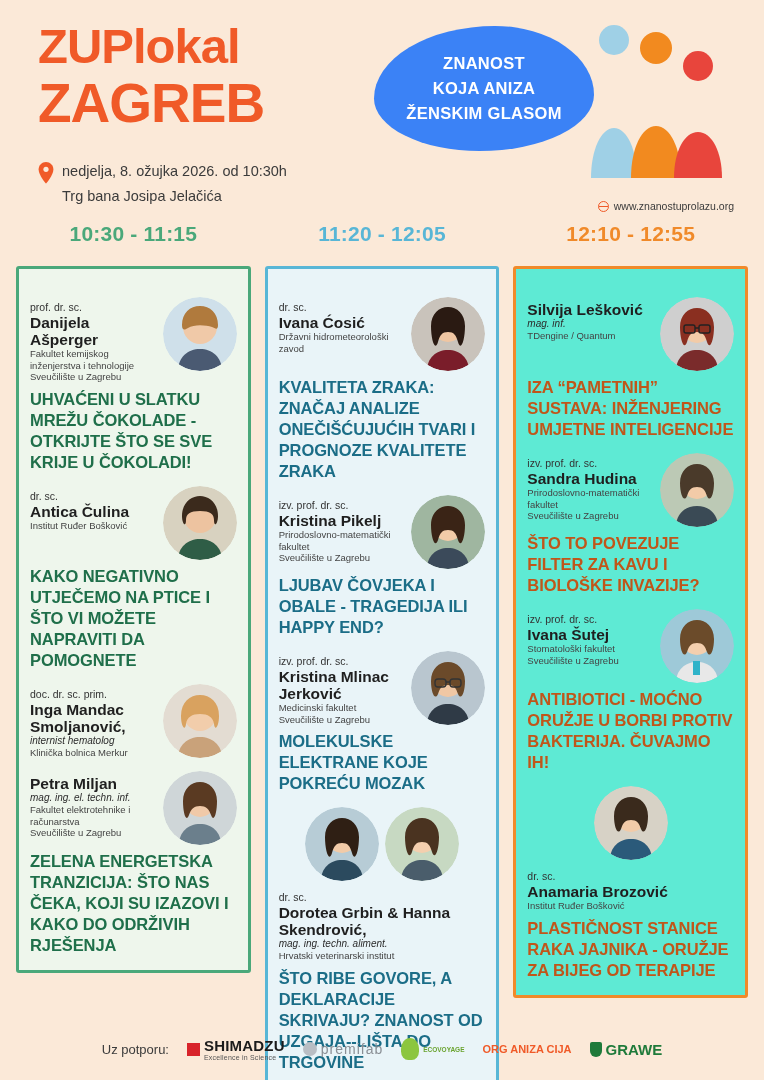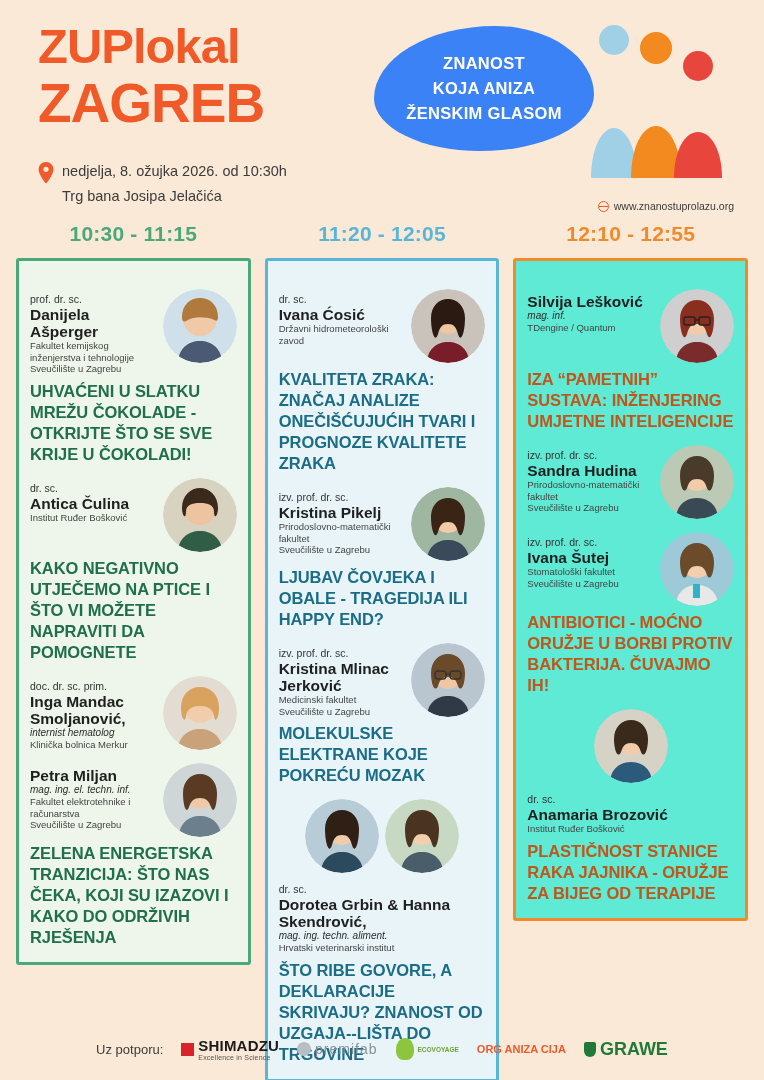--- a/index.html
+++ b/index.html
@@ -42,21 +42,21 @@
   }
 
   .people { position:absolute; right:28px; top:18px; width:150px; height:160px; }
   .url { position:absolute; right:30px; top:200px; font-size:10.5px; color:#3b3b3b; display:flex; align-items:center; gap:5px;}
   .url .globe { width:11px; height:11px; border-radius:50%; border:1.4px solid #f05a28; position:relative; }
   .url .globe:after{ content:""; position:absolute; left:0; top:4.3px; width:9px; height:1.4px; background:#f05a28;}
 
   
   .cols { position:absolute; top:222px; left:0; width:764px; display:flex; gap:14px; padding:0 16px; }
   .col { width:236px; }
-  .slot-time { font-weight:bold; font-size:21px; text-align:center; margin-bottom:12px; letter-spacing:0.2px;}
+  .slot-time { font-weight:bold; font-size:21px; text-align:center; margin-bottom:20px; letter-spacing:0.2px;}
   .col1 .slot-time { color:#4aa87a; }
   .col2 .slot-time { color:#58b6d6; }
   .col3 .slot-time { color:#f08a2a; }
 
   .panel { border:3px solid; border-radius:3px; padding:28px 11px 14px 11px; }
   .col1 .panel { border-color:#4aa87a; background:#eef6ec; }
   .col2 .panel { border-color:#58b6d6; background:#e9f4f8; }
   .col3 .panel { border-color:#f08a2a; background:#5eead4; }
 
   .talk { margin-bottom:13px; position:relative; min-height:10px; }
@@ -86,21 +86,21 @@
   .logo { display:flex; align-items:center; font-weight:bold; }
   .logo-shimadzu { color:#1b1b1b; font-size:15px; letter-spacing:0.2px; }
   .logo-shimadzu .sq { width:13px; height:13px; background:#d8232a; display:inline-block; margin-right:4px; vertical-align:-1px;}
   .logo-shimadzu .tag { display:block; font-size:7px; font-weight:normal; color:#555; letter-spacing:0.2px;}
   .logo-premifab { color:#8a8f95; font-size:14px; font-weight:normal; letter-spacing:1px; }
   .logo-premifab .dot { width:14px;height:14px;border-radius:50%;background:#b9bec4;display:inline-block;margin-right:4px;vertical-align:-2px;}
   .logo-org { color:#f05a28; font-size:11px; font-weight:bold; line-height:11px; text-align:left; }
   .logo-eco { display:flex; align-items:center; gap:4px;}
   .logo-eco .bulb { width:18px;height:22px;background:#8cc63f;border-radius:50% 50% 40% 40%; }
   .logo-eco .cap { font-size:6.5px; color:#6aa32f; }
-  .logo-grawe { color:#1f7a3a; font-size:18px; font-weight:bold; }
+  .logo-grawe { color:#1f7a3a; font-size:15px; font-weight:bold; }
   .logo-grawe .shield { width:12px;height:15px;background:#1f7a3a;display:inline-block;margin-right:4px;vertical-align:-2px;border-radius:2px 2px 6px 6px;}
 </style>
 </head>
 <body>
 
 <div class="header">
 
   <div class="brand">
     <div class="l1">ZUPlokal</div>
     <div class="l2">ZAGREB</div>
@@ -447,20 +447,21 @@
                 </defs>
                 <g clip-path="url(#d2)">
                   <rect width="74" height="74" fill="#bcc9b5"></rect>
                   <circle cx="37" cy="31" r="15" fill="#f2cba8"></circle>
                   <path d="M16 74c0-13 9-21 21-21s21 8 21 21z" fill="#3a4a55"></path>
                   <path d="M20 30c0-12 8-19 17-19s17 7 17 19c0 12-4 20-7 13-2-6-4-9-10-9s-8 3-10 9c-3 7-7-1-7-13z" fill="#4a3a2a"></path>
                 </g>
               </svg>
           </span>
         </div>
+        <div class="title">ŠTO TO POVEZUJE FILTER ZA KAVU I BIOLOŠKE INVAZIJE?</div>
       </div>
 
       <div class="talk">
         <div class="head">
           <div class="meta">
             <div class="pre">izv. prof. dr. sc.</div>
             <div class="name">Ivana Šutej</div>
             <div class="aff" style="white-space:pre-line">Stomatološki fakultet
 Sveučilište u Zagrebu</div>
           </div>

